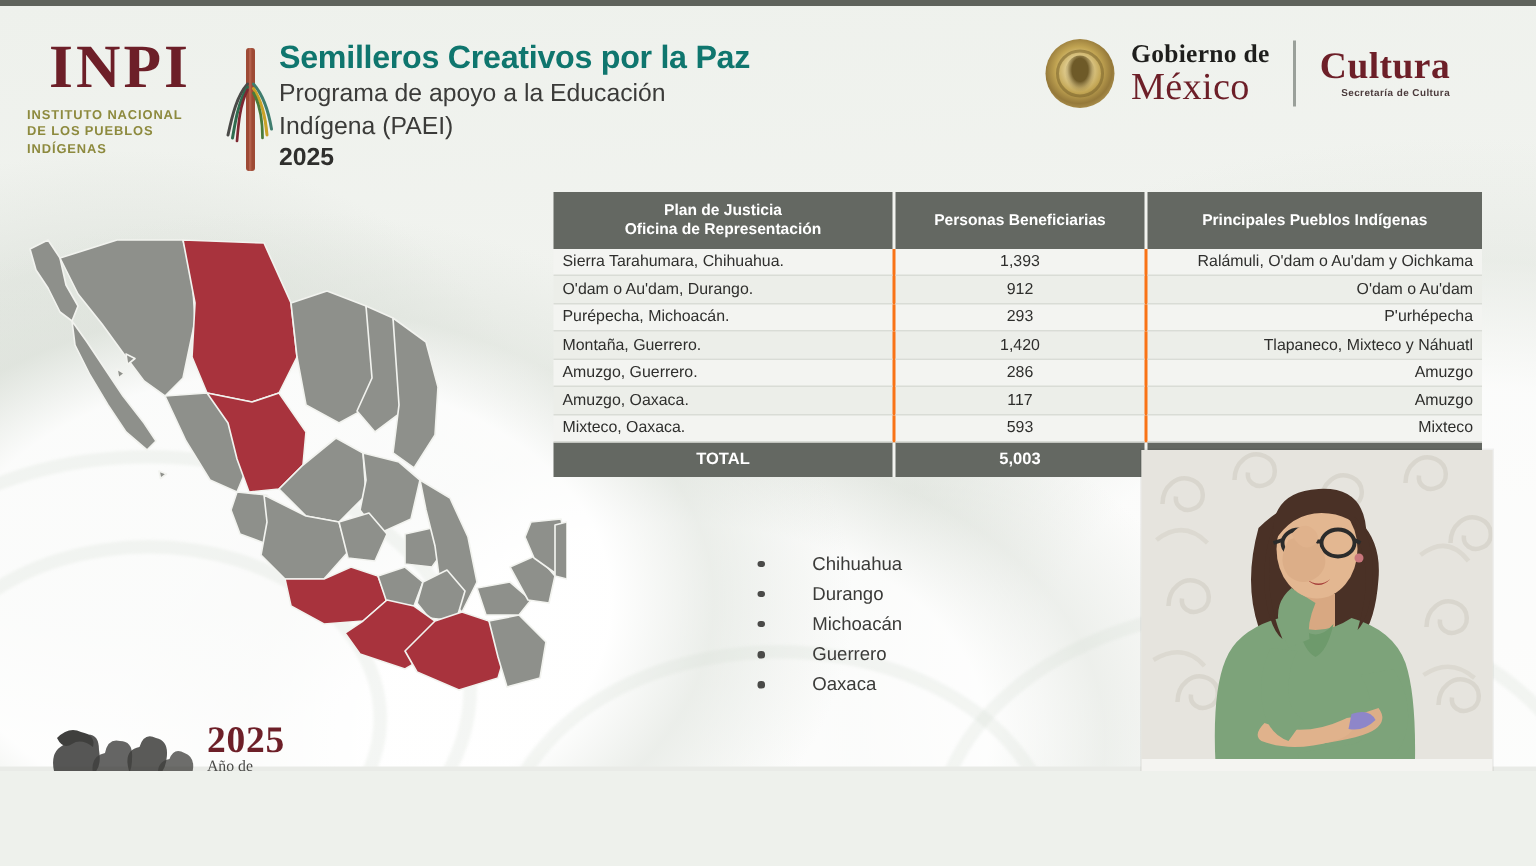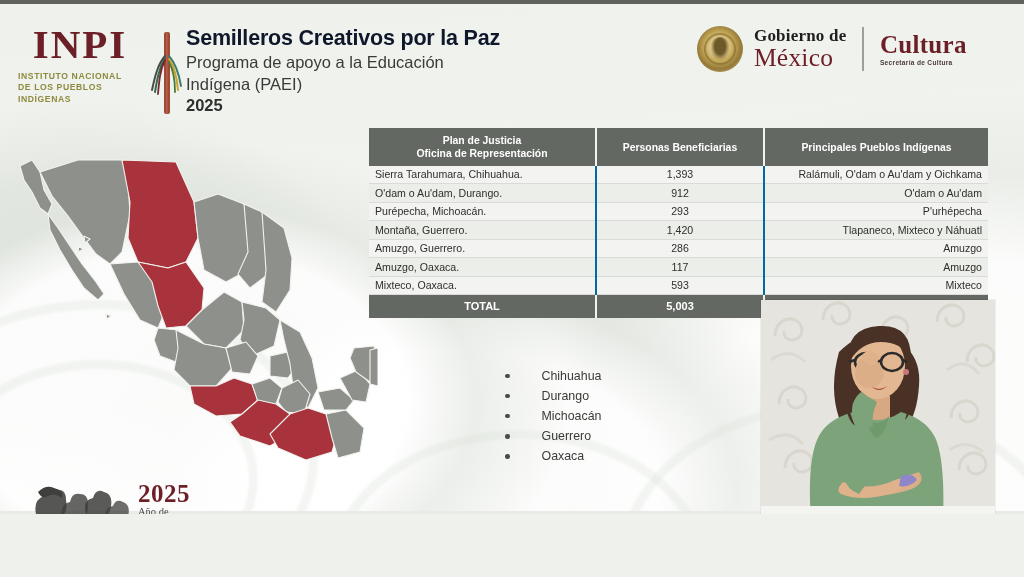--- a/index.html
+++ b/index.html
@@ -27,49 +27,49 @@
   
   .inpi{position:absolute;left:14px;top:24px;width:132px;text-align:center;}
   .inpi-main{font-family:"Liberation Serif", serif;font-weight:700;font-size:41px;
     letter-spacing:2px;color:#6d1f28;line-height:1;}
   .inpi-sub{margin-top:6px;font-size:8.6px;font-weight:700;letter-spacing:.6px;
     color:#8d8a3e;line-height:1.32;text-align:left;padding-left:4px;}
 
   .staff{position:absolute;left:150px;top:30px;width:34px;height:86px;}
 
   .title-block{position:absolute;left:186px;top:26px;width:400px;color:#3a3a38;}
-  .t1{font-size:21.5px;font-weight:700;color:#0f172a;line-height:1.12;letter-spacing:-.2px;}
+  .t1{font-size:21.5px;font-weight:700;color:#0f766e;line-height:1.12;letter-spacing:-.2px;}
   .t2{font-size:16.5px;font-weight:400;color:#3b3b39;line-height:1.22;margin-top:2px;}
   .t3{font-size:16.5px;font-weight:700;color:#2f2f2d;line-height:1.2;margin-top:2px;}
 
   .gob{position:absolute;left:697px;top:26px;display:flex;align-items:center;gap:11px;}
   .eagle{width:46px;height:46px;border-radius:50%;
     background:radial-gradient(circle at 48% 45%, #d9c27e 0 26%, #b99a46 46%, #8e7430 66%, #c9b густ 0);
     background:radial-gradient(circle at 48% 45%, #e2cf94 0 22%, #c2a553 44%, #95793a 64%, #b59a55 80%, #7e682f 100%);
     position:relative;}
   .eagle::after{content:"";position:absolute;inset:7px;border-radius:50%;
     border:2px solid rgba(120,98,44,.55);}
   .eagle::before{content:"";position:absolute;left:13px;top:11px;width:20px;height:24px;
     background:radial-gradient(ellipse at 50% 40%, #6e5a28 0 38%, rgba(110,90,40,.25) 60%, transparent 72%);
     border-radius:50% 50% 45% 45%;}
   .gob-text{line-height:1;}
   .gob1{font-family:"Liberation Serif", serif;font-size:17px;font-weight:700;color:#1e1e1c;letter-spacing:.2px;}
   .gob2{font-family:"Liberation Serif", serif;font-size:25.5px;font-weight:400;color:#6d1f28;letter-spacing:.2px;margin-top:1px;}
   .gob-div{width:1.5px;height:44px;background:#9aa09a;margin:0 5px;}
-  .cult{line-height:1;text-align:left;}
+  .cult{line-height:1;text-align:right;}
   .cult1{font-family:"Liberation Serif", serif;font-size:25px;font-weight:700;color:#6d1f28;letter-spacing:.3px;}
   .cult2{font-size:6.6px;font-weight:700;color:#4b3b3c;letter-spacing:.3px;margin-top:3px;}
 
   
   .tbl{position:absolute;left:369px;top:128px;width:619px;border-collapse:collapse;
     font-size:10.6px;color:#2e2e2c;table-layout:fixed;}
   .tbl th{background:#646862;color:#fff;font-weight:700;font-size:10.4px;
     padding:6px 4px;text-align:center;line-height:1.25;border-right:2px solid #f2f3ef;}
   .tbl th:last-child{border-right:none;}
-  .tbl td{padding:2.4px 6px;border-bottom:1px solid #d9dcd6;border-right:2px solid #0369a1;
+  .tbl td{padding:2.4px 6px;border-bottom:1px solid #d9dcd6;border-right:2px solid #f97316;
     background:#f3f4f1;line-height:1.2;}
   .tbl td:last-child{border-right:none;}
   .tbl tr:nth-child(even) td{background:#eceee9;}
   .c-name{text-align:left;width:218px;}
   .c-num{text-align:center;width:158px;}
   .c-pue{text-align:right;}
   .tot td{background:#646862 !important;color:#fff;font-weight:700;border-bottom:none;
     text-align:center;padding:4.5px 6px;font-size:11px;border-right:2px solid #f2f3ef;}
   .tot td:last-child{border-right:none;}
 

